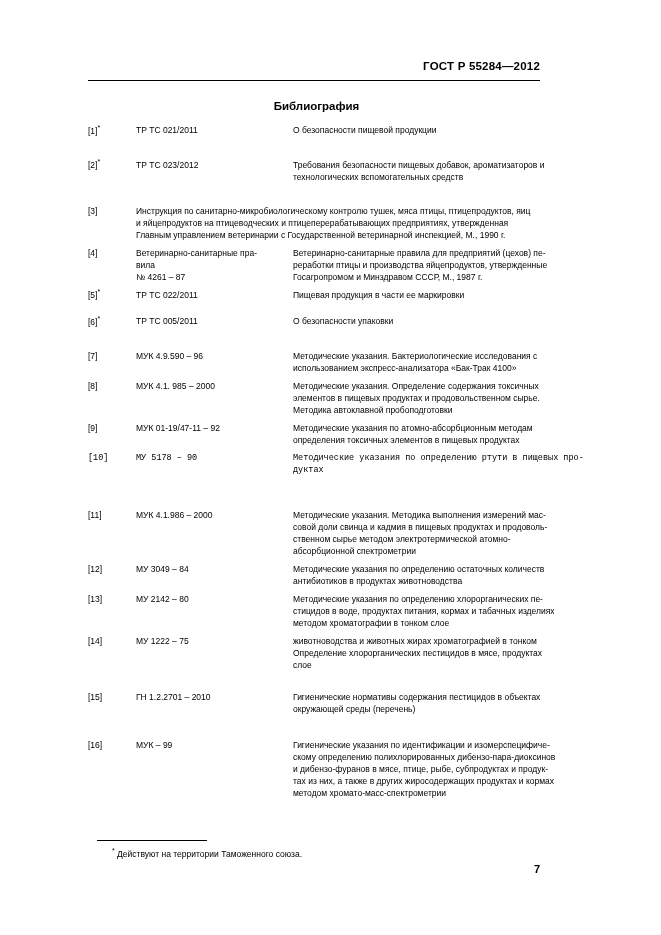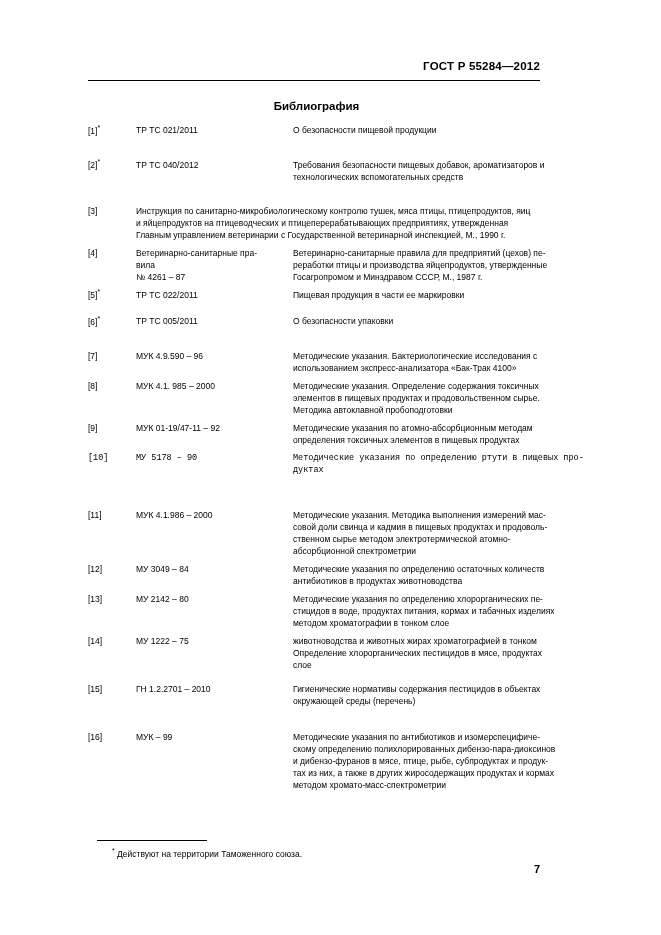--- a/index.html
+++ b/index.html
@@ -139,21 +139,21 @@
         <div class="code">
           <span class="line">ТР ТС 021/2011</span>
         </div>
         <div class="desc">
           <span class="line last">О безопасности пищевой продукции</span>
         </div>
       </div>
       <div class="entry" style="margin-bottom: 22px;">
         <div class="num">[2]<sup>*</sup></div>
         <div class="code">
-          <span class="line">ТР ТС 040/2012</span>
+          <span class="line">ТР ТС 023/2012</span>
         </div>
         <div class="desc">
           <span class="line">Требования безопасности пищевых добавок, ароматизаторов и</span>
           <span class="line last">технологических вспомогательных средств</span>
         </div>
       </div>
       <div class="entry" style="margin-bottom: 6px;">
         <div class="num">[3]</div>
         <div class="desc" style="flex: 1 1 auto;">
           <span class="line">Инструкция по санитарно-микробиологическому контролю тушек, мяса птицы, птицепродуктов, яиц</span>
@@ -259,21 +259,21 @@
         <div class="num">[13]</div>
         <div class="code">
           <span class="line">МУ 2142 – 80</span>
         </div>
         <div class="desc">
           <span class="line">Методические указания по определению хлорорганических пе-</span>
           <span class="line">стицидов в воде, продуктах питания, кормах и табачных изделиях</span>
           <span class="line last">методом хроматографии в тонком слое</span>
         </div>
       </div>
-      <div class="entry" style="margin-bottom: 12px;">
+      <div class="entry" style="margin-bottom: 20px;">
         <div class="num">[14]</div>
         <div class="code">
           <span class="line">МУ 1222 – 75</span>
         </div>
         <div class="desc">
           <span class="line">животноводства и животных жирах хроматографией в тонком</span>
           <span class="line">Определение хлорорганических пестицидов в мясе, продуктах</span>
           <span class="line last">слое</span>
         </div>
       </div>
@@ -286,21 +286,21 @@
           <span class="line">Гигиенические нормативы содержания пестицидов в объектах</span>
           <span class="line last">окружающей среды (перечень)</span>
         </div>
       </div>
       <div class="entry" style="margin-bottom: 18px; justify-content: space-between;">
         <div class="num">[16]</div>
         <div class="code">
           <span class="line">МУК – 99</span>
         </div>
         <div class="desc">
-          <span class="line">Методические указания по антибиотиков и изомерспецифиче-</span>
+          <span class="line">Гигиенические указания по идентификации и изомерспецифиче-</span>
           <span class="line">скому определению полихлорированных дибензо-пара-диоксинов</span>
           <span class="line">и дибензо-фуранов в мясе, птице, рыбе, субпродуктах и продук-</span>
           <span class="line">тах из них, а также в других жиросодержащих продуктах и кормах</span>
           <span class="line last">методом хромато-масс-спектрометрии</span>
         </div>
       </div>
     </div>
 
   <div class="footnote-rule"></div>
   <div class="footnote">

